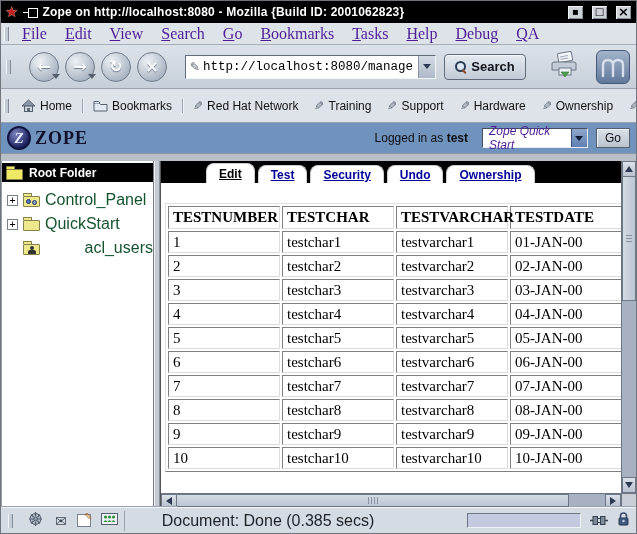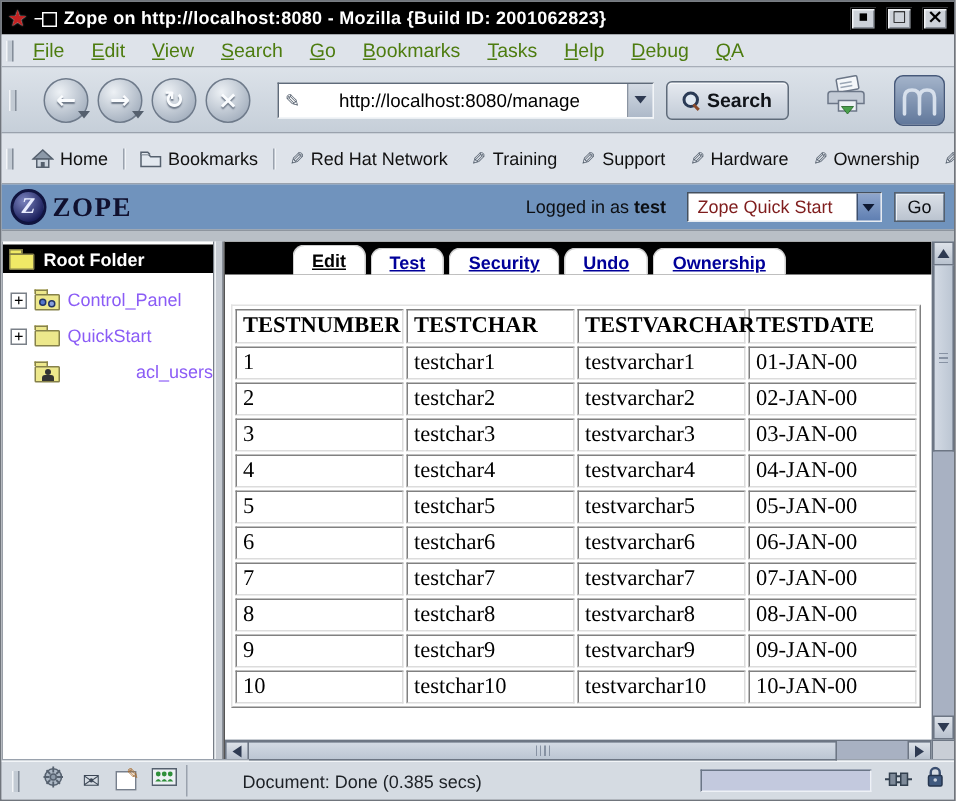--- a/index.html
+++ b/index.html
@@ -21,36 +21,36 @@
   .tb-spacer{flex:1;}
   .win-btn{width:17px;height:15px;background:#CDD2D9;border:1px solid #000;box-shadow:inset 1px 1px 0 #f2f4f7,inset -1px -1px 0 #8a9099;
     color:#000;display:flex;align-items:center;justify-content:center;font-size:10px;line-height:10px;font-weight:bold;margin-left:2px;}
   .win-btn.close{font-size:13px;}
 
   
   .grippy{width:5px;height:14px;margin:0 4px 0 1px;border-left:1px solid #f3f5f8;border-right:1px solid #848d99;background:#c2cad3;flex:none;}
 
   
   .menubar{height:22px;background:#DEE3EA;border-bottom:1px solid #a7aeb8;display:flex;align-items:center;padding:0 2px;flex:none;}
-  .menu-item{display:inline-block;font-size:13px;color:#4d7c0f;padding:2px 9px;cursor:default;}
+  .menu-item{display:inline-block;font-size:16px;color:#4c1d95;padding:2px 9px;cursor:default;font-family:Liberation Serif, serif;}
   .menu-item::first-letter{text-decoration:underline;}
   .menu-run{display:flex;align-items:center;}
 
   
   .navbar{height:44px;background:linear-gradient(#DCE2E9,#C6CFD9);border-bottom:1px solid #9aa2ad;display:flex;align-items:center;padding:0 4px;flex:none;}
   .navbtns{display:flex;gap:6px;margin-left:14px;}
   .navbtn{width:30px;height:30px;border-radius:50%;border:1px solid #6E7A8A;
     background:radial-gradient(circle at 35% 30%,#EDF1F5,#A9B4C2 75%,#8E9AAB);
     color:#FAFCFE;display:flex;align-items:center;justify-content:center;
     font-size:16px;font-weight:bold;position:relative;text-shadow:0 1px 1px #6d7888;}
   .navbtn .drop{position:absolute;right:-2px;bottom:-2px;width:0;height:0;border:4px solid transparent;border-top:5px solid #55606e;}
   .urlbar{display:flex;align-items:center;height:24px;background:#fff;border:1px solid;border-color:#5f6b7a #f2f5f8 #f2f5f8 #5f6b7a;
     margin-left:18px;width:264px;padding-left:4px;}
   .url-pencil{font-size:12px;color:#55606e;margin-right:3px;}
-  .url-input{flex:1;border:none;outline:none;font-size:12.5px;font-family:Liberation Sans, sans-serif;color:#000;background:transparent;padding:0;margin-left:23px;}
+  .url-input{flex:1;border:none;outline:none;font-size:12.5px;font-family:Liberation Mono, monospace;color:#000;background:transparent;padding:0;}
   .url-drop{width:17px;height:22px;background:linear-gradient(#D4DBE4,#ADB9C9);border-left:1px solid #8a94a2;display:flex;align-items:center;justify-content:center;}
   .tri-down{width:0;height:0;border:4px solid transparent;border-top:5px solid #2E3A52;margin-top:4px;}
   .search-btn{display:flex;align-items:center;gap:5px;height:26px;margin-left:8px;padding:0 10px;border-radius:4px;
     border:1px solid #5f6b7a;background:linear-gradient(#E6EAF0,#C2CBD7);box-shadow:inset 0 1px 0 #f6f8fa;
     font-size:13px;font-weight:bold;color:#101318;}
   .mag{width:11px;height:11px;position:relative;flex:none;}
   .mag::before{content:"";position:absolute;left:0;top:0;width:7px;height:7px;border:2px solid #2A3A55;border-radius:50%;background:#dfe8f2;}
   .mag::after{content:"";position:absolute;left:8px;top:8px;width:5px;height:2px;background:#8A4A2A;transform:rotate(45deg);transform-origin:0 0;}
   .printer{margin-left:24px;}
   .moz-logo{margin-left:16px;margin-right:2px;width:36px;height:34px;border-radius:6px;border:1px solid #46597a;
@@ -66,46 +66,46 @@
   
   .banner{height:30px;background:#7093BD;display:flex;align-items:center;padding:0 6px;flex:none;}
   .zope-circle{width:24px;height:24px;border-radius:50%;border:2px solid #10143F;
     background:radial-gradient(circle at 35% 30%,#7B84BE,#1B1F5C 75%);
     color:#E9EDFF;display:flex;align-items:center;justify-content:center;
     font-family:"Liberation Serif","DejaVu Serif",serif;font-weight:bold;font-style:italic;font-size:15px;}
   .zope-word{font-family:"Liberation Serif","DejaVu Serif",serif;font-weight:bold;font-size:18px;letter-spacing:1px;color:#10102E;margin-left:4px;}
   .logged{font-size:12px;color:#0c0e12;margin-left:auto;padding-left:12px;}
   .logged b{font-weight:bold;}
   .qs-select{display:flex;align-items:center;height:20px;background:#fff;border:1px solid;border-color:#3a4welcome550 #dfe5ec;border-color:#45505e #e6ebf1 #e6ebf1 #45505e;margin-left:14px;}
-  .qs-text{font-size:12px;color:#7f1d1d;padding:0 6px;width:112px;}
+  .qs-text{font-size:12px;color:#4c1d95;padding:0 6px;width:88px;font-style:italic;}
   .qs-arrow{width:16px;height:18px;background:linear-gradient(#8FA6CC,#5F7FB2);border-left:1px solid #3c4f6e;display:flex;align-items:center;justify-content:center;}
   .qs-arrow .tri-down{border-top-color:#0e1933;}
   .go-btn{height:20px;margin-left:8px;padding:0 8px;font-size:12px;color:#0c0e12;background:linear-gradient(#DCE1E8,#BAC3CF);
     border:1px solid #55606e;box-shadow:inset 1px 1px 0 #eef1f5;display:flex;align-items:center;}
 
   .banner-gap{height:8px;background:#B9BFC6;border-top:1px solid #8e959e;flex:none;}
 
   
   .content{flex:1;display:flex;background:#C6CBD1;min-height:0;}
 
   
-  .sidebar{width:142px;background:#fff;border-right:1px solid #777d86;border-left:1px solid #9aa0a8;padding-top:2px;flex:none;overflow:hidden;}
+  .sidebar{width:153px;background:#fff;border-right:1px solid #777d86;border-left:1px solid #9aa0a8;padding-top:2px;flex:none;overflow:hidden;}
   .root-row{height:19px;background:#000;color:#fff;display:flex;align-items:center;gap:6px;padding-left:4px;font-size:12px;font-weight:bold;}
   .folder{position:relative;width:17px;height:11px;background:#EDE88C;border:1px solid #86814A;border-radius:1px;flex:none;margin-top:3px;}
   .folder::before{content:"";position:absolute;top:-4px;left:-1px;width:7px;height:2px;background:#EDE88C;border:1px solid #86814A;border-bottom:none;}
   .folder.bright{background:#F0E966;}
   .folder.bright::before{background:#F0E966;}
   .gear-dot{position:absolute;left:2px;top:2px;width:5px;height:5px;border-radius:50%;background:#5577CC;border:1px solid #223366;}
   .gear-dot.g2{left:8px;top:3px;background:#88A0DD;}
   .person-dot{position:absolute;left:6px;top:1px;width:4px;height:4px;border-radius:50%;background:#333;}
   .person-dot::after{content:"";position:absolute;left:-2px;top:4px;width:8px;height:4px;background:#333;border-radius:2px 2px 0 0;}
   .tree{padding:6px 0 0 5px;}
   .tree-row{display:flex;align-items:center;gap:5px;height:24px;}
   .expander{width:11px;height:11px;border:1px solid #7a8088;background:#fff;color:#000;font-size:10px;line-height:9px;text-align:center;flex:none;font-family:"DejaVu Sans Mono",monospace;}
-  .tree-label{font-size:12px;color:#8b5cf6;text-decoration:none;}
+  .tree-label{font-size:16px;color:#14532d;text-decoration:none;}
   .tree-row.no-exp{padding-left:16px;justify-content:space-between;}
   .side-links{margin-top:4px;}
   .side-copy{display:block;font-size:13px;font-weight:bold;color:#2424C4;text-decoration:none;margin:2px 0 0 10px;}
   .side-refresh{display:block;font-size:13px;font-weight:bold;color:#2424C4;text-decoration:none;margin:4px 0 0 4px;}
 
   
   .splitter{width:6px;background:#C6CBD2;border-left:1px solid #eef1f4;border-right:1px solid #8a9099;flex:none;}
 
   
   .frame{flex:1;display:grid;grid-template-rows:1fr 14px;grid-template-columns:1fr 15px;min-width:0;border-left:1px solid #555;}
@@ -146,21 +146,21 @@
   .htrack{flex:1;}
   .corner{grid-row:2;grid-column:2;background:#C9CED6;border-top:1px solid #6d7684;border-left:1px solid #6d7684;}
 
   
   .statusbar{height:26px;background:#D5DBE2;border-top:1px solid #f2f5f8;box-shadow:0 -1px 0 #9aa2ad;
     display:flex;align-items:center;padding:0 6px;gap:9px;flex:none;}
   .status-icons{display:flex;align-items:center;gap:10px;padding-right:6px;border-right:1px solid #9aa2ad;}
   .mail-glyph{font-size:14px;color:#3c4756;}
   .composer-box{width:14px;height:13px;background:#fff;border:1px solid #77808d;position:relative;}
   .composer-box .pen{position:absolute;right:-3px;top:-4px;font-size:10px;color:#a86a2a;}
-  .status-text{font-size:12px;color:#1d2126;margin-left:28px;}
+  .status-text{font-size:16px;color:#1d2126;margin-left:28px;}
   .progress-well{width:114px;height:15px;margin-left:auto;background:#C3C9DE;border:1px solid;border-color:#6b7687 #eef1f6 #eef1f6 #6b7687;}
 </style>
 </head>
 <body>
 
 <div class="window">
 
   <div class="titlebar">
     <span class="win-star icon-glyph">★</span>
     <span class="win-pin"></span>

